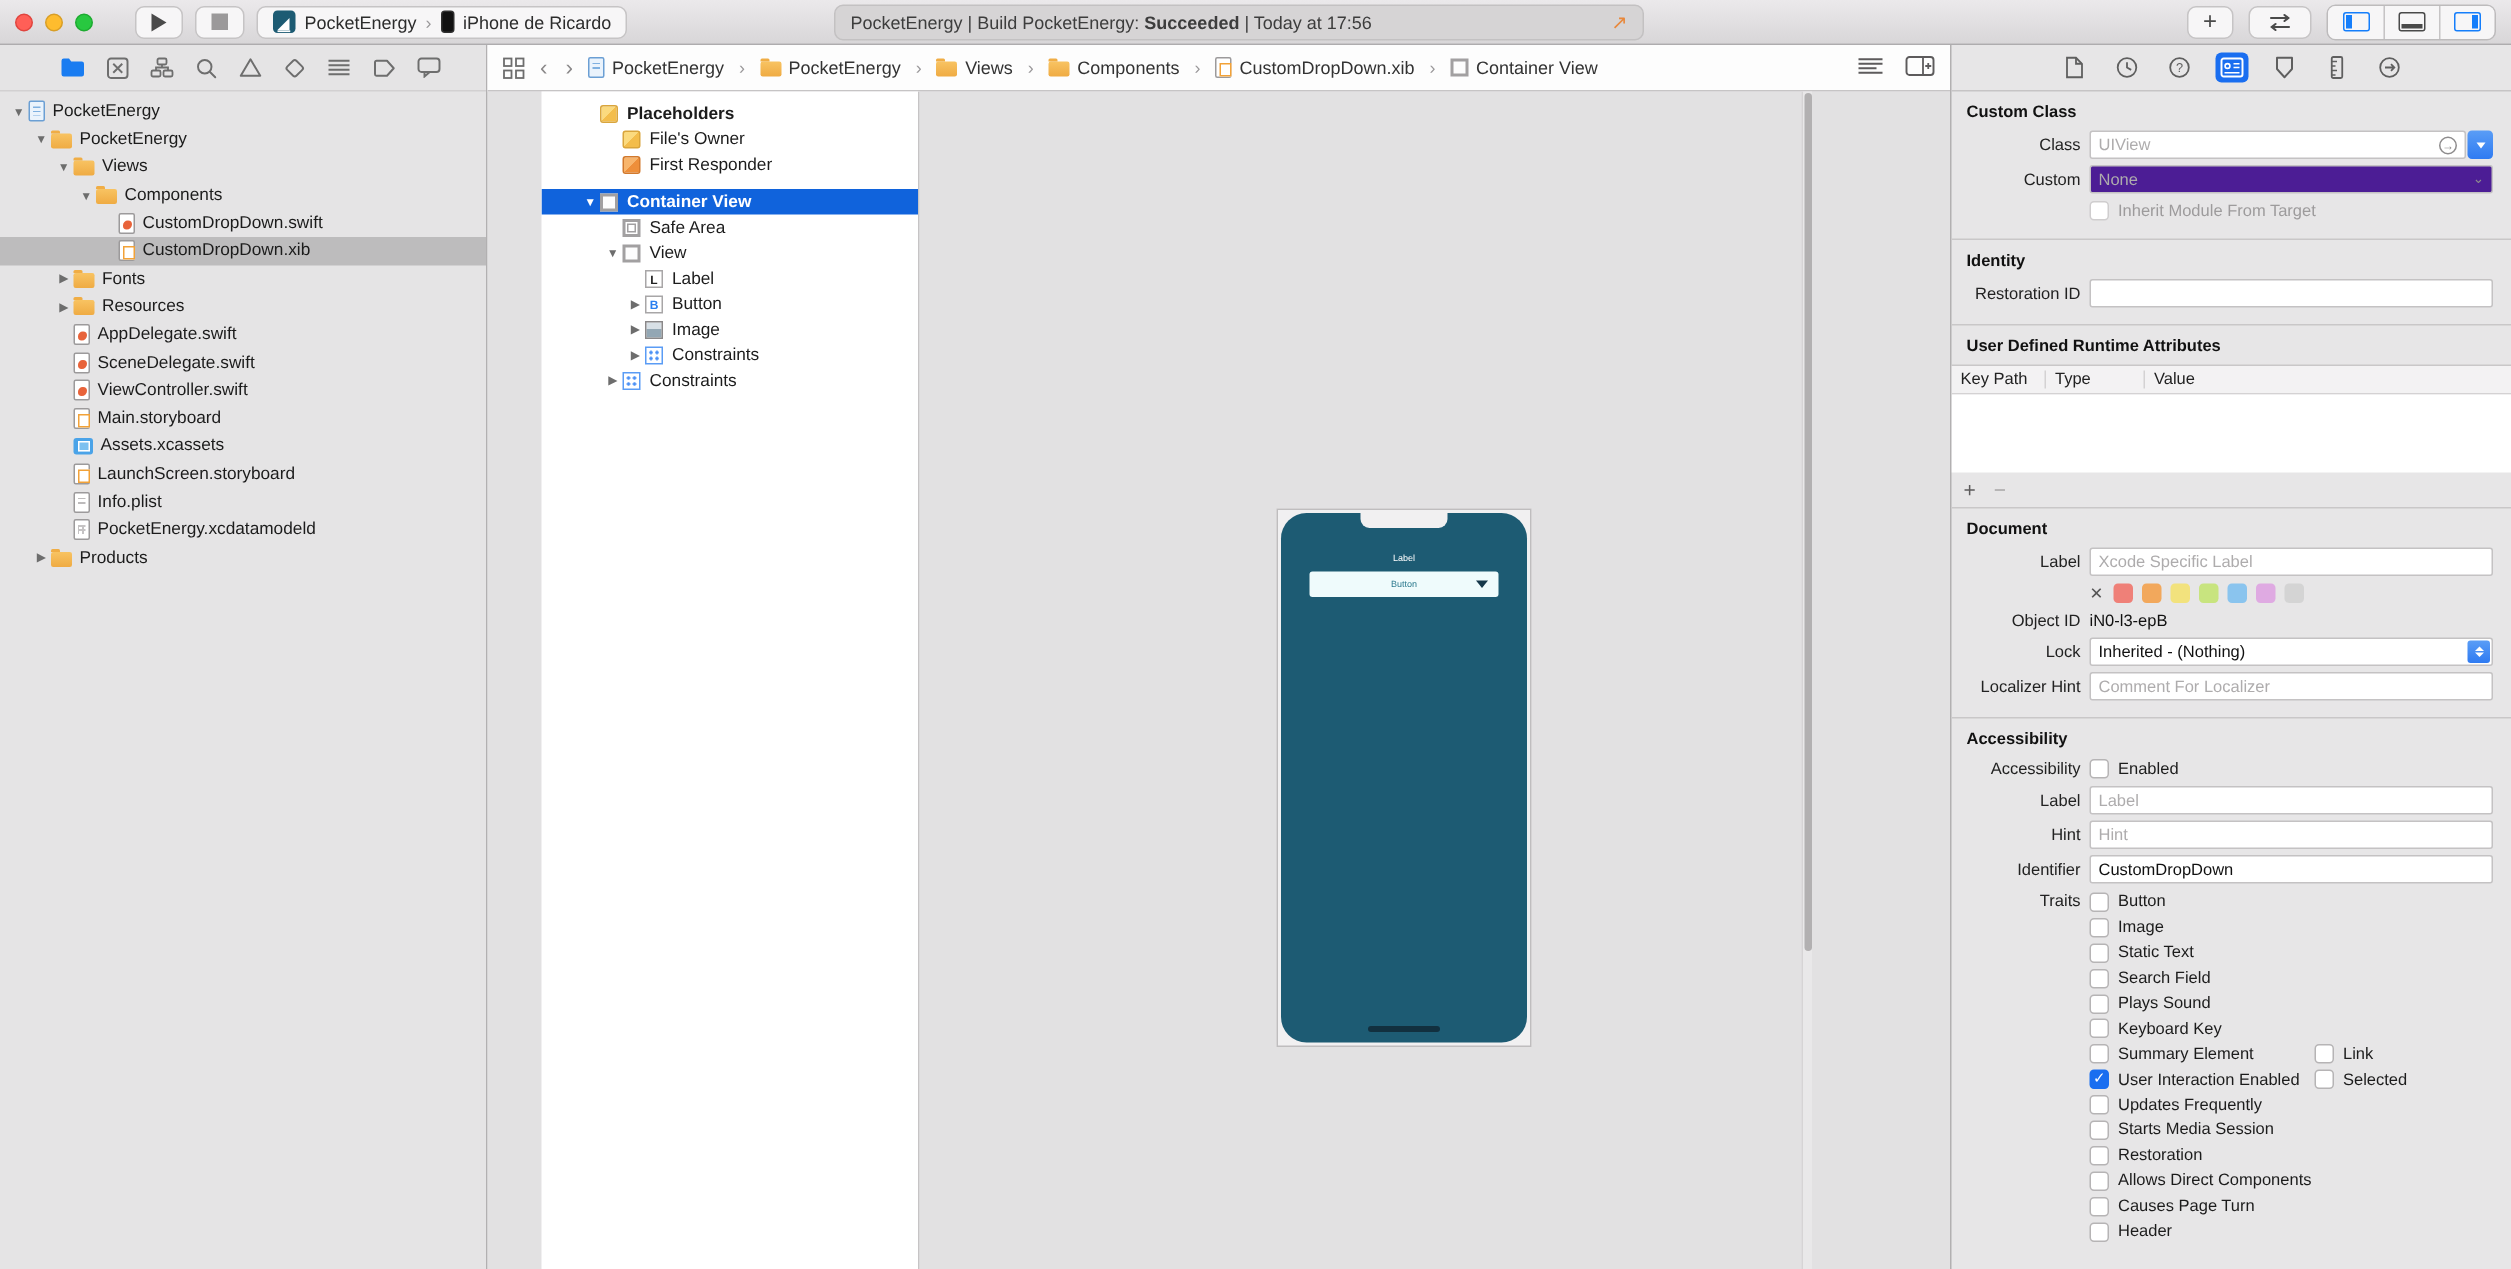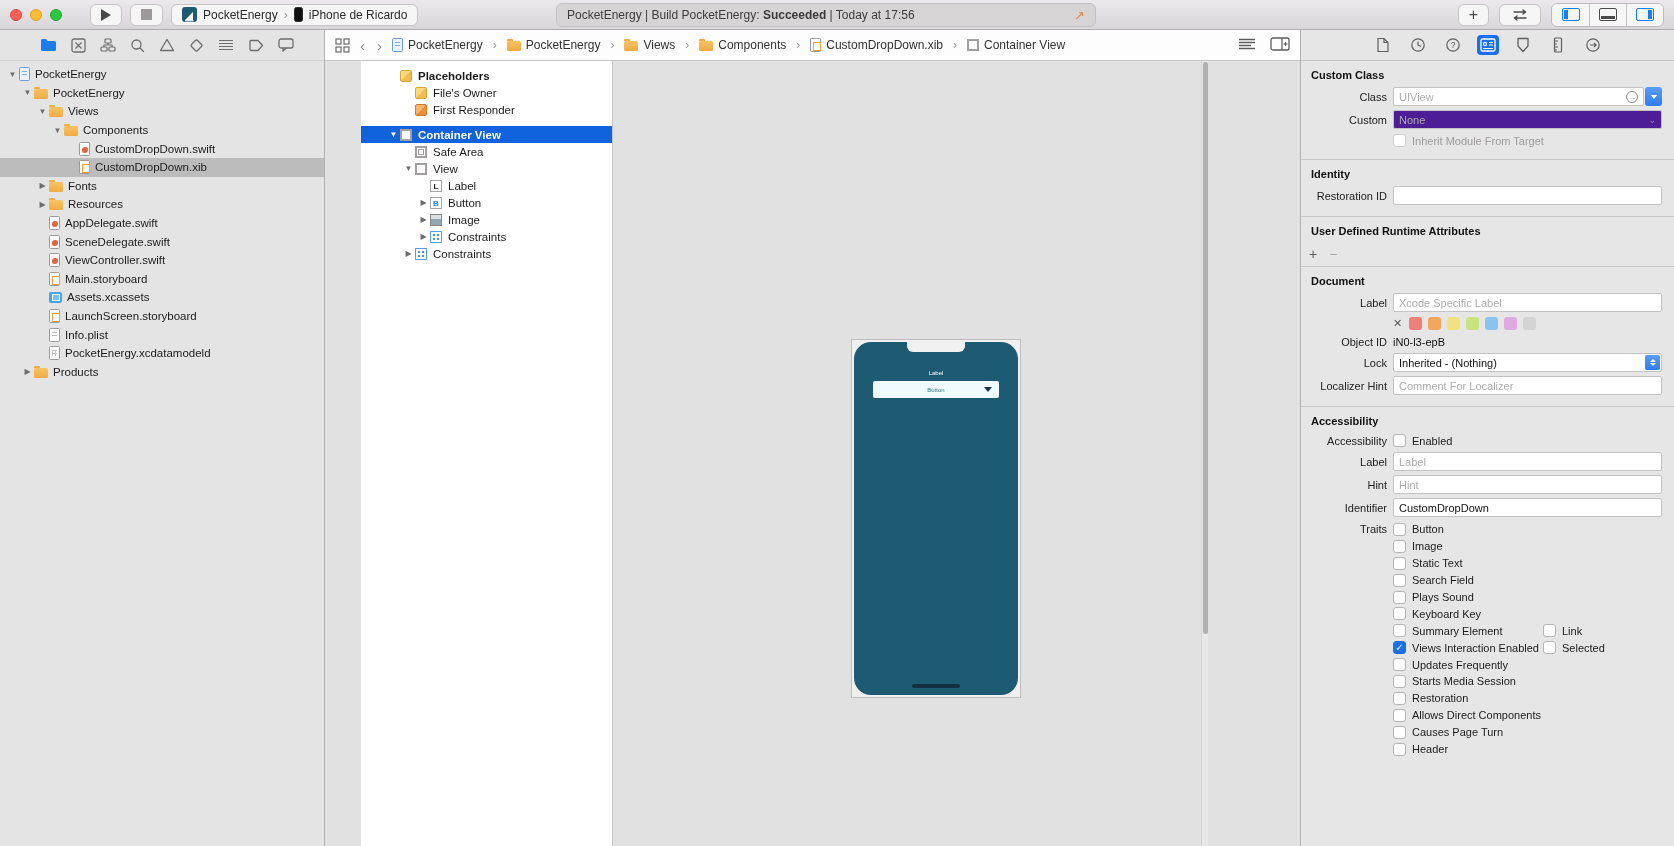--- a/index.html
+++ b/index.html
@@ -562,20 +562,28 @@
           <span class="ctl">
               <span class="field">
                 <span class="val"></span>
               </span>
             </span>
         </div>
       </div>
 
       <div class="sect" style="padding-bottom:2px;">
         <h3>User Defined Runtime Attributes</h3>
+        <div class="udra-table">
+          <div class="udra-head">
+            <span class="c1">Key Path</span>
+            <span class="c2">Type</span>
+            <span class="c3">Value</span>
+          </div>
+          <div class="udra-body"></div>
+        </div>
         <div class="plusminus">
           <span>+</span>
           <span style="color:#a9a7a8;">−</span>
         </div>
       </div>
 
       <div class="sect">
         <h3>Document</h3>
         <div class="irow">
           <span class="lbl">Label</span>
@@ -684,21 +692,21 @@
               <span class="trow">
                   <span class="cbx"></span>
                   <span>Keyboard Key</span>
                 </span>
               <span class="trow">
                   <span class="cbx"></span>
                   <span>Summary Element</span>
                 </span>
               <span class="trow">
                   <span class="cbx checked">✓</span>
-                  <span>Views Interaction Enabled</span>
+                  <span>User Interaction Enabled</span>
                 </span>
               <span class="trow">
                   <span class="cbx"></span>
                   <span>Updates Frequently</span>
                 </span>
               <span class="trow">
                   <span class="cbx"></span>
                   <span>Starts Media Session</span>
                 </span>
               <span class="trow">

